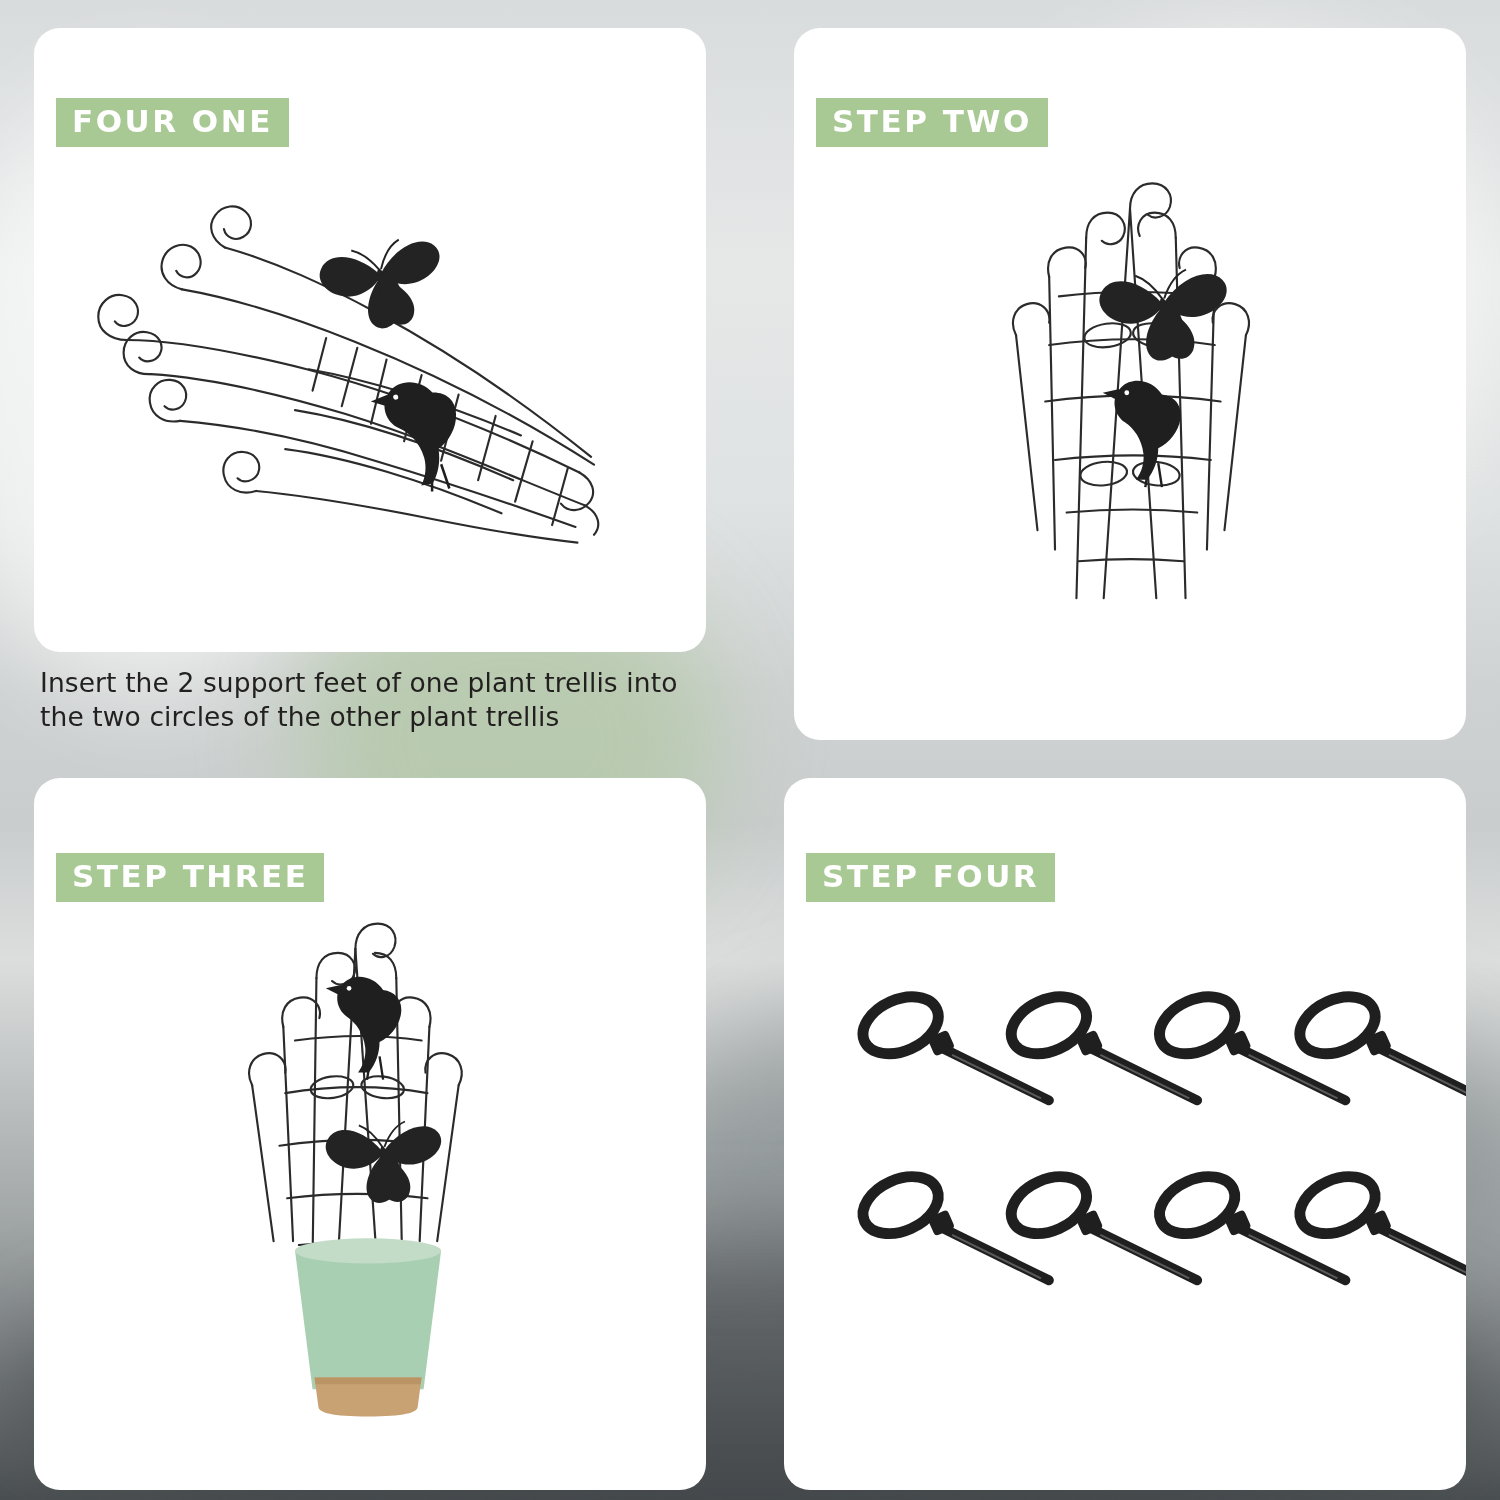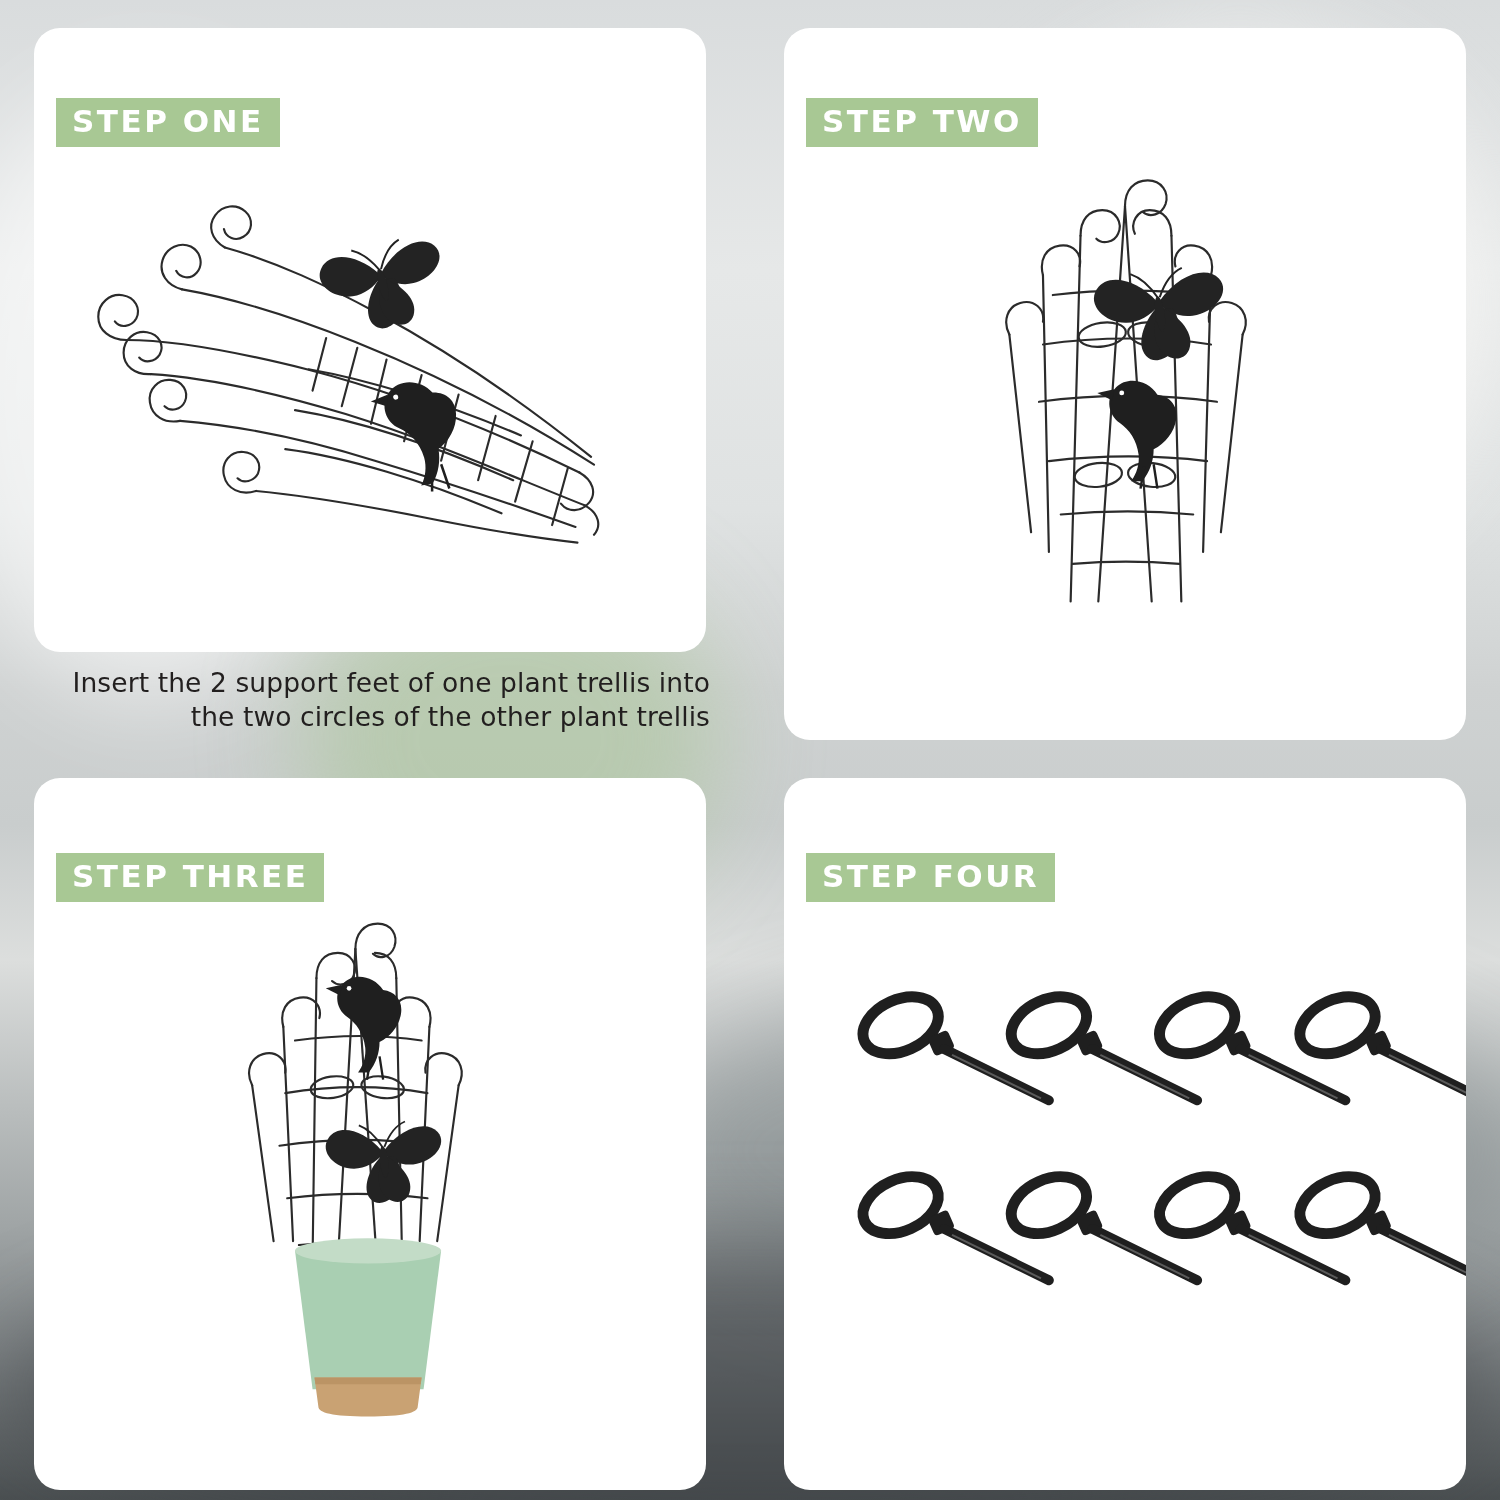--- a/index.html
+++ b/index.html
@@ -73,32 +73,32 @@
     white-space: nowrap;
   }
 
   .art {
     position: absolute;
     inset: 0;
   }
 
   .caption {
     margin-top: 14px;
-    text-align: right;
+    text-align: left;
     color: #221f1f;
     font-size: 26.5px;
     line-height: 1.28;
     letter-spacing: 0.1px;
     padding: 0 6px;
     min-height: 74px;
   }
 
   
   .cell-1 .card { margin-right: 10px; }
-  .cell-2 .card { }
+  .cell-2 .card { margin-left: 10px; }
   .cell-3 .card { margin-right: 10px; }
   .cell-4 .card { margin-left: 0; }
 
   .cell-3 .step-badge, .cell-4 .step-badge { top: 75px; }
 </style>
 </head>
 <body>
 
 <div class="bg">
   <div class="bg-blob blob-a"></div>
@@ -106,21 +106,21 @@
   <div class="bg-blob blob-b"></div>
   <div class="bg-blob blob-f"></div>
   <div class="bg-blob blob-d"></div>
   <div class="bg-blob blob-e"></div>
 </div>
 
 <div class="grid">
 
   <div class="cell cell-1">
     <div class="card">
-      <div class="step-badge">STEP ONE</div>
+      <div class="step-badge">FOUR ONE</div>
       <div class="art">
         <svg viewBox="0 0 690 600" width="100%" height="100%" preserveAspectRatio="xMidYMid meet">
           <g fill="none" stroke="#2b2b2b" stroke-width="2.2" stroke-linecap="round">
 
             <path d="M95 300 C 140 300 200 310 280 330 C 380 356 470 392 560 436"></path>
             <path d="M120 335 C 170 338 240 352 320 376 C 410 404 490 440 566 470"></path>
             <path d="M150 383 C 210 388 280 402 350 424 C 430 448 500 472 556 492"></path>
             <path d="M152 248 C 210 258 270 278 330 302 C 420 338 500 380 575 428"></path>
             <path d="M196 205 C 250 220 300 244 352 272 C 430 314 500 362 572 420"></path>
             <path d="M228 455 C 280 460 340 470 410 484 C 470 496 520 504 558 508"></path>

